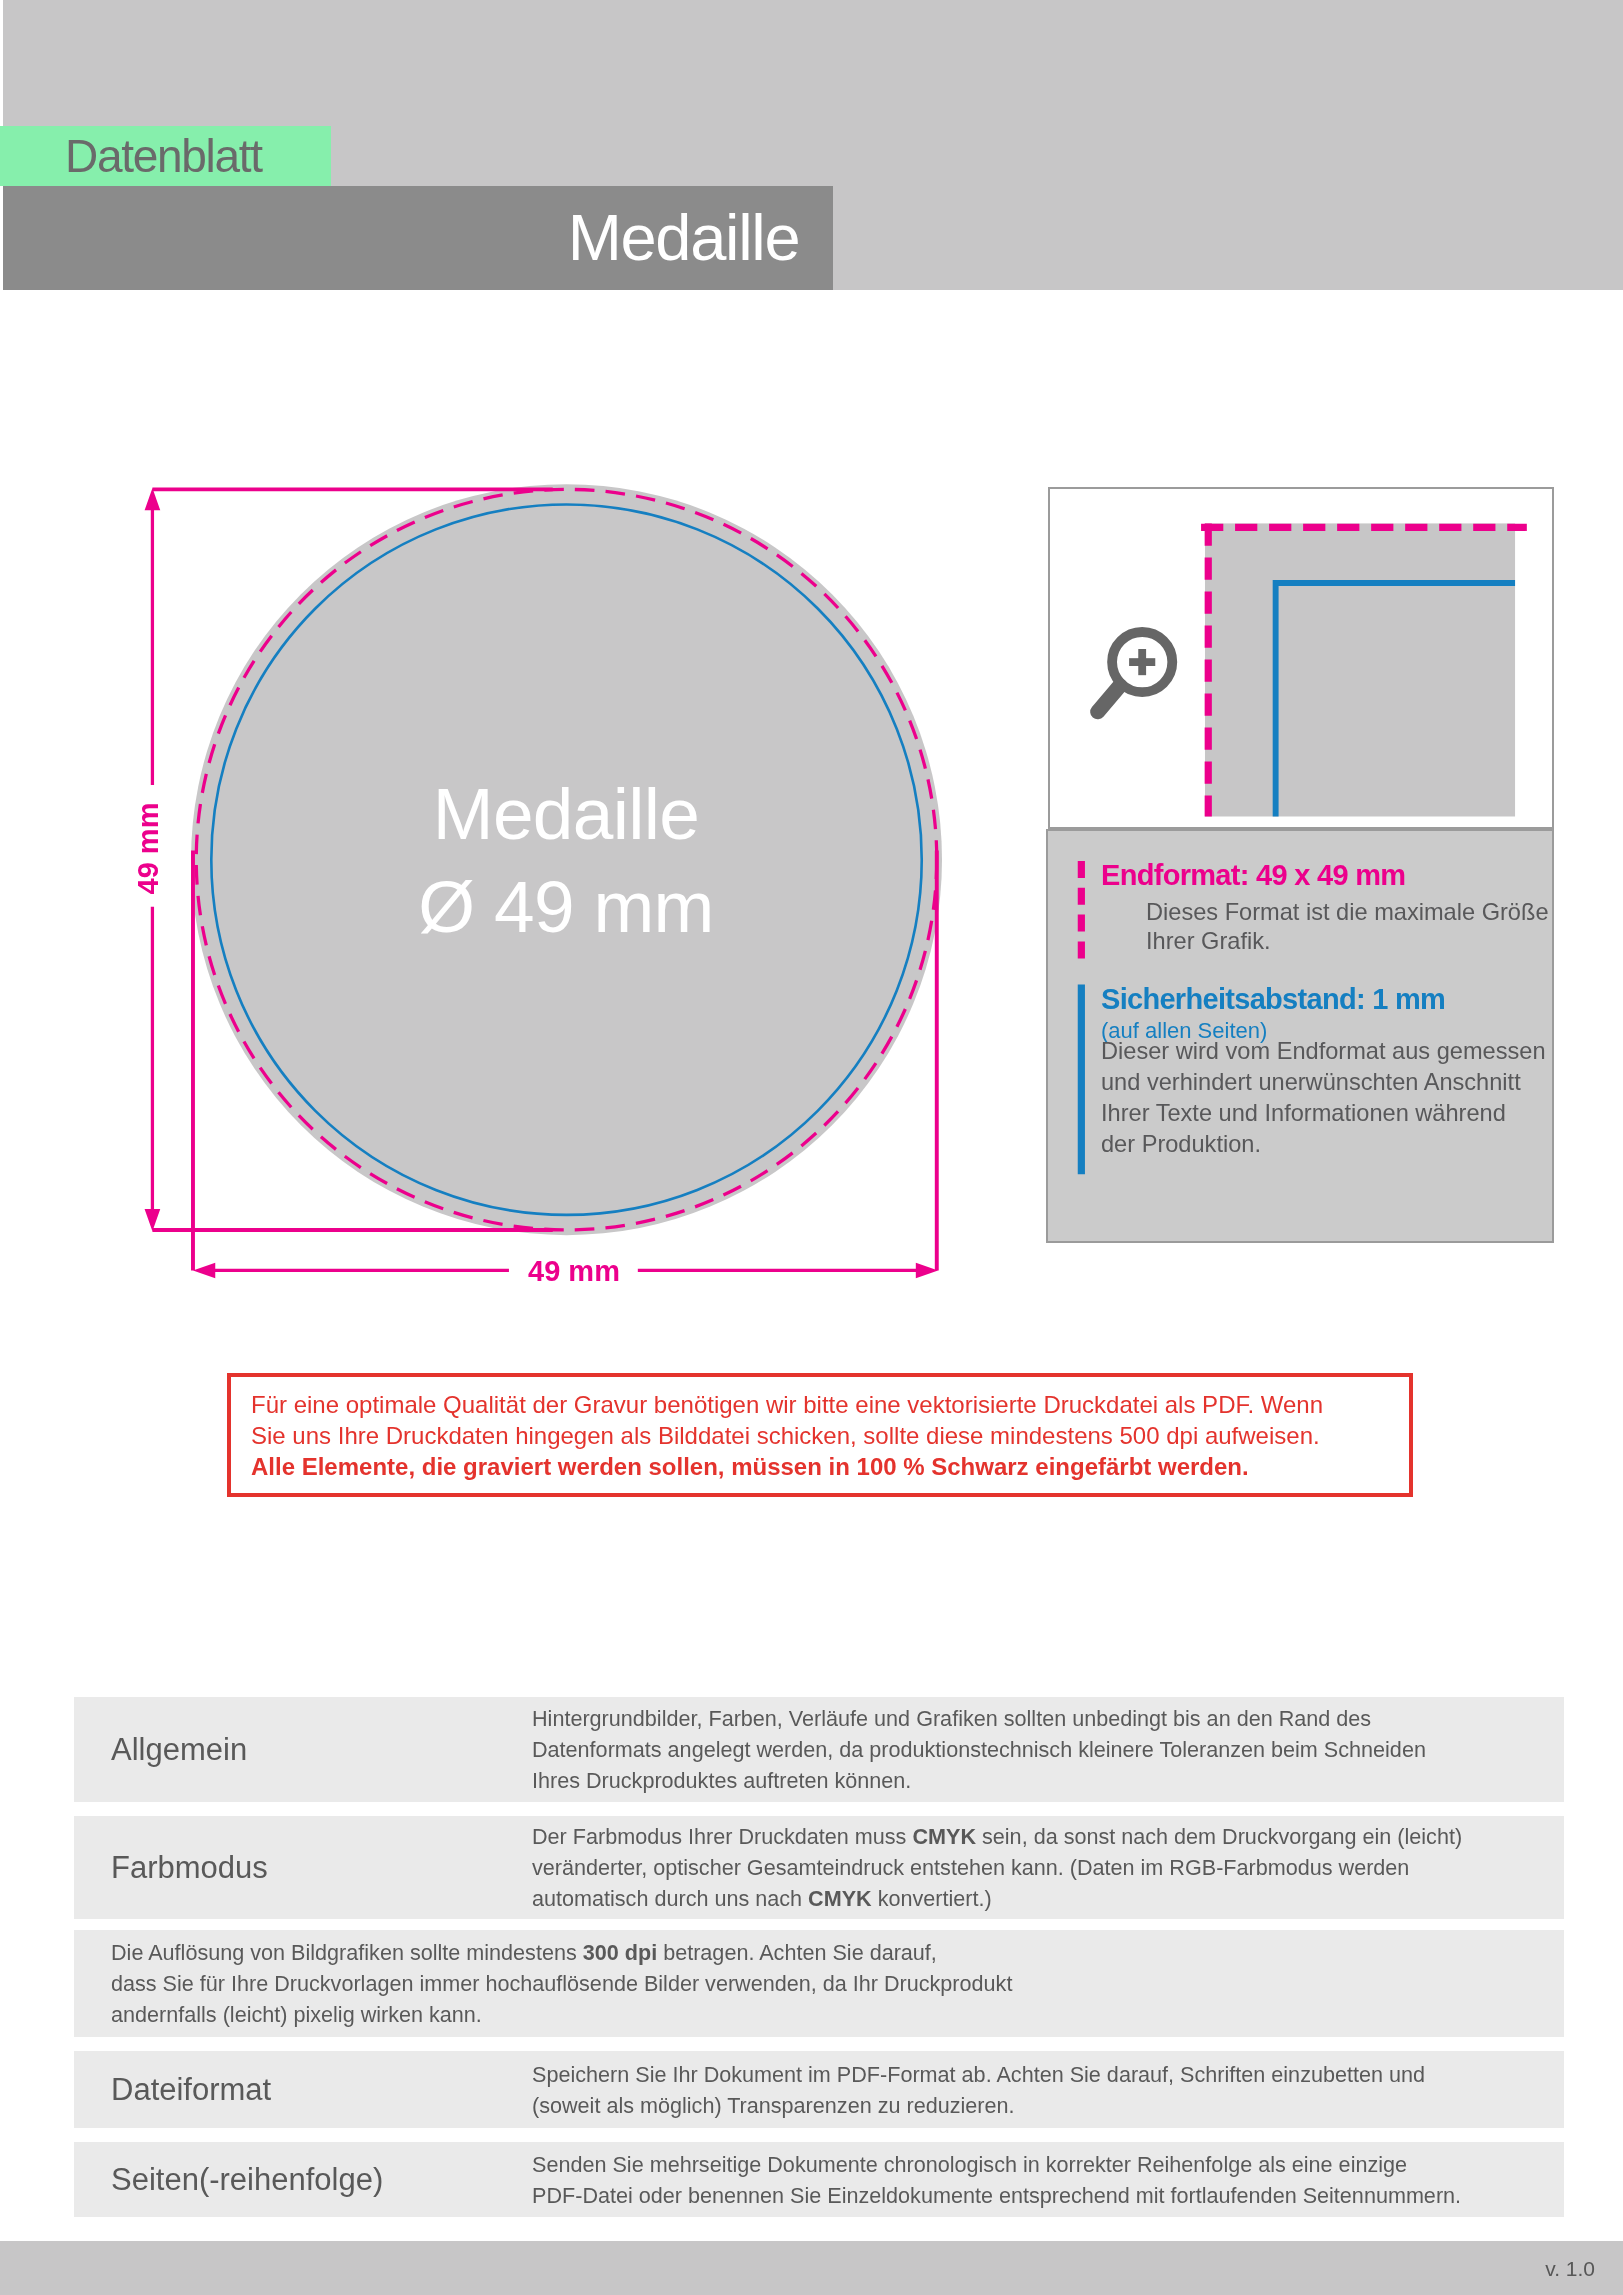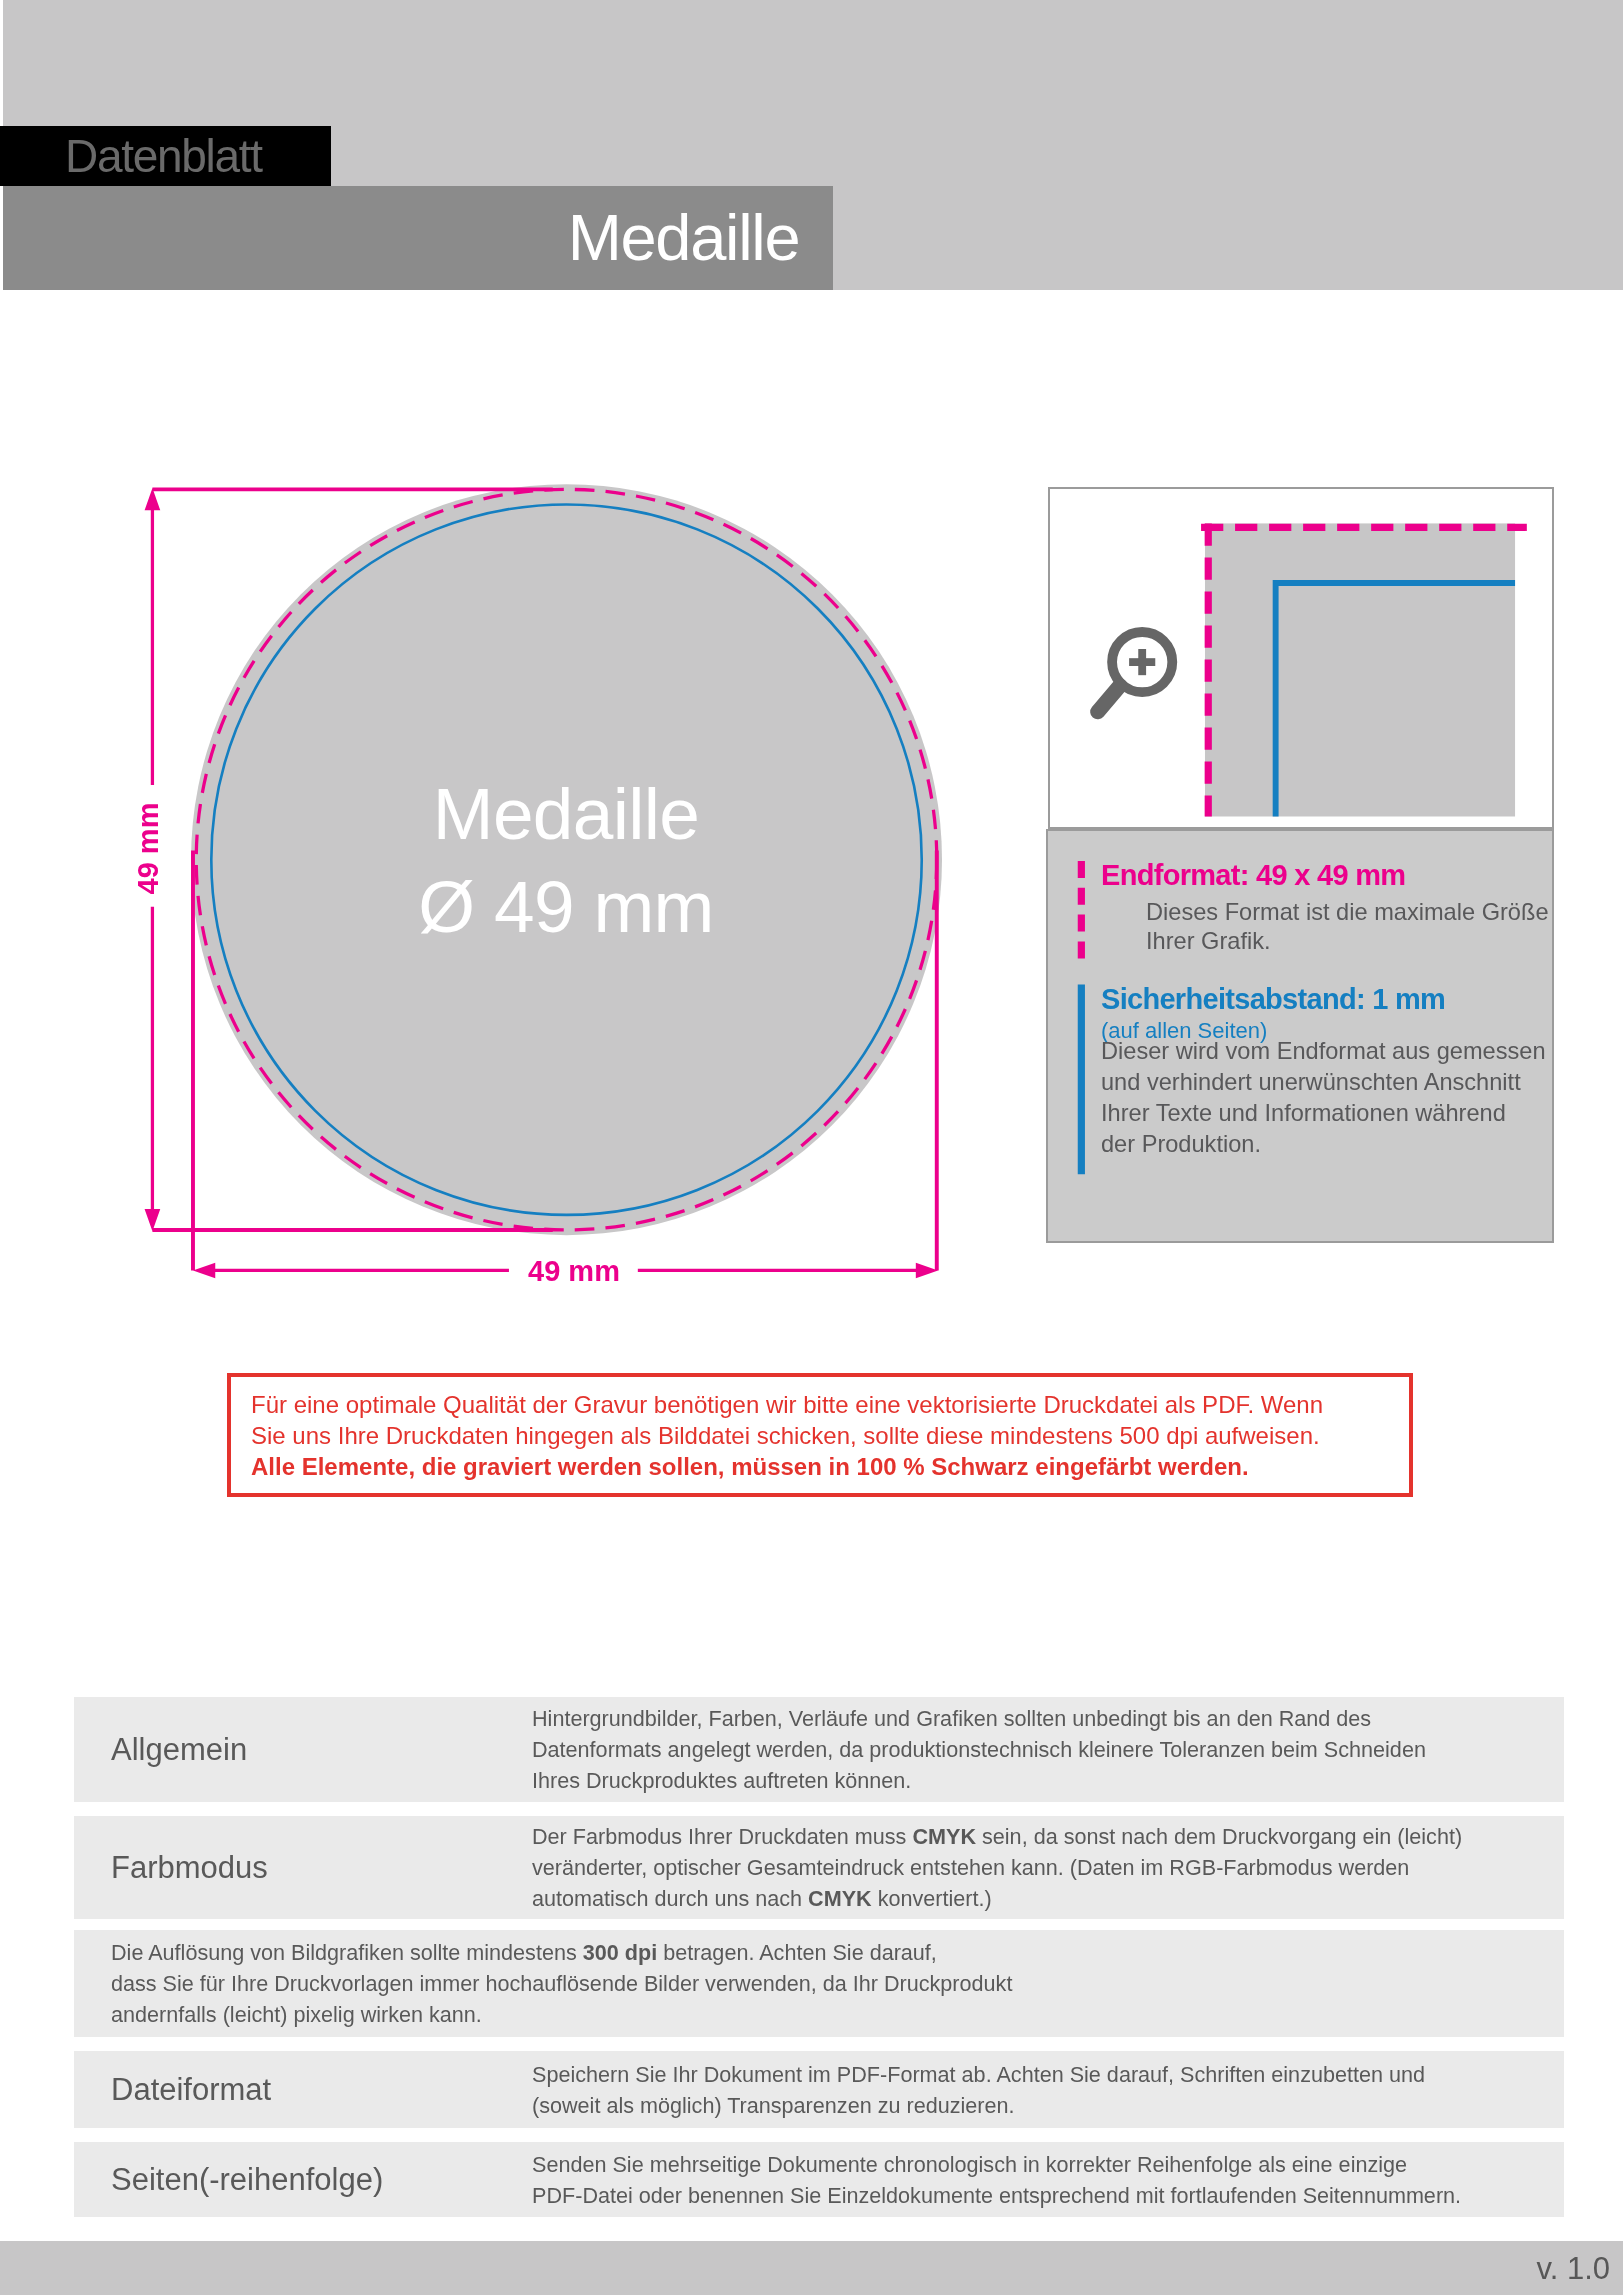--- a/index.html
+++ b/index.html
@@ -19,21 +19,21 @@
     --gray-tipbar:#878787;
     --gray-legend:#cbcbcb;
     --gray-disk:#c8c7c8;
     --text-gray:#58585a;
     --icon-gray:#666666;
   }
   .abs{position:absolute;}
 
   
   .header-bg{left:3.3px;top:0;width:1620px;height:290px;background:var(--gray-header);}
-  .datenblatt-box{left:0;top:126px;width:331px;height:60px;background:#000000;z-index:3;}
+  .datenblatt-box{left:0;top:126px;width:331px;height:60px;background:#86efac;z-index:3;}
   .datenblatt-box .t{padding-left:65px;line-height:60px;font-size:46px;color:#6a6a6a;letter-spacing:-1.3px;}
   .medaille-bar{left:3.3px;top:186px;width:830px;height:104px;background:var(--gray-bar);z-index:2;}
   .medaille-bar .t{text-align:right;padding-right:34px;line-height:104px;font-size:65px;color:#ffffff;letter-spacing:-1.3px;}
 
   
   .overlay{left:0;top:0;width:1623px;height:2295px;z-index:4;pointer-events:none;}
 
   
   .medal-text{left:239px;top:767px;width:654px;text-align:center;color:#ffffff;font-size:73px;line-height:93px;z-index:5;letter-spacing:-0.7px;}
   .dim-label{font-size:29px;font-weight:bold;color:var(--magenta);z-index:5;}
@@ -61,21 +61,21 @@
   .tip-row .label{width:421px;flex:none;font-size:31px;color:#595959;}
   .tip-row .desc{flex:1;font-size:21.6px;line-height:31px;color:#595959;}
   .row-0{top:1697px;height:105px;}
   .row-1{top:1816px;height:103px;}
   .row-2{top:1930px;height:107px;}
   .row-3{top:2051px;height:77px;}
   .row-4{top:2142px;height:75px;}
 
   
   .footer{left:0;top:2241px;width:1623px;height:55px;background:var(--gray-header);z-index:2;}
-  .footer .t{text-align:right;padding-right:13px;line-height:55px;font-size:31px;color:#575757;}
+  .footer .t{text-align:right;padding-right:28px;line-height:55px;font-size:21px;color:#575757;}
 </style>
 </head>
 <body>
 
 <div class="page">
 
   <div class="abs header-bg"></div>
   <div class="abs datenblatt-box">
     <div class="t">Datenblatt</div>
   </div>

